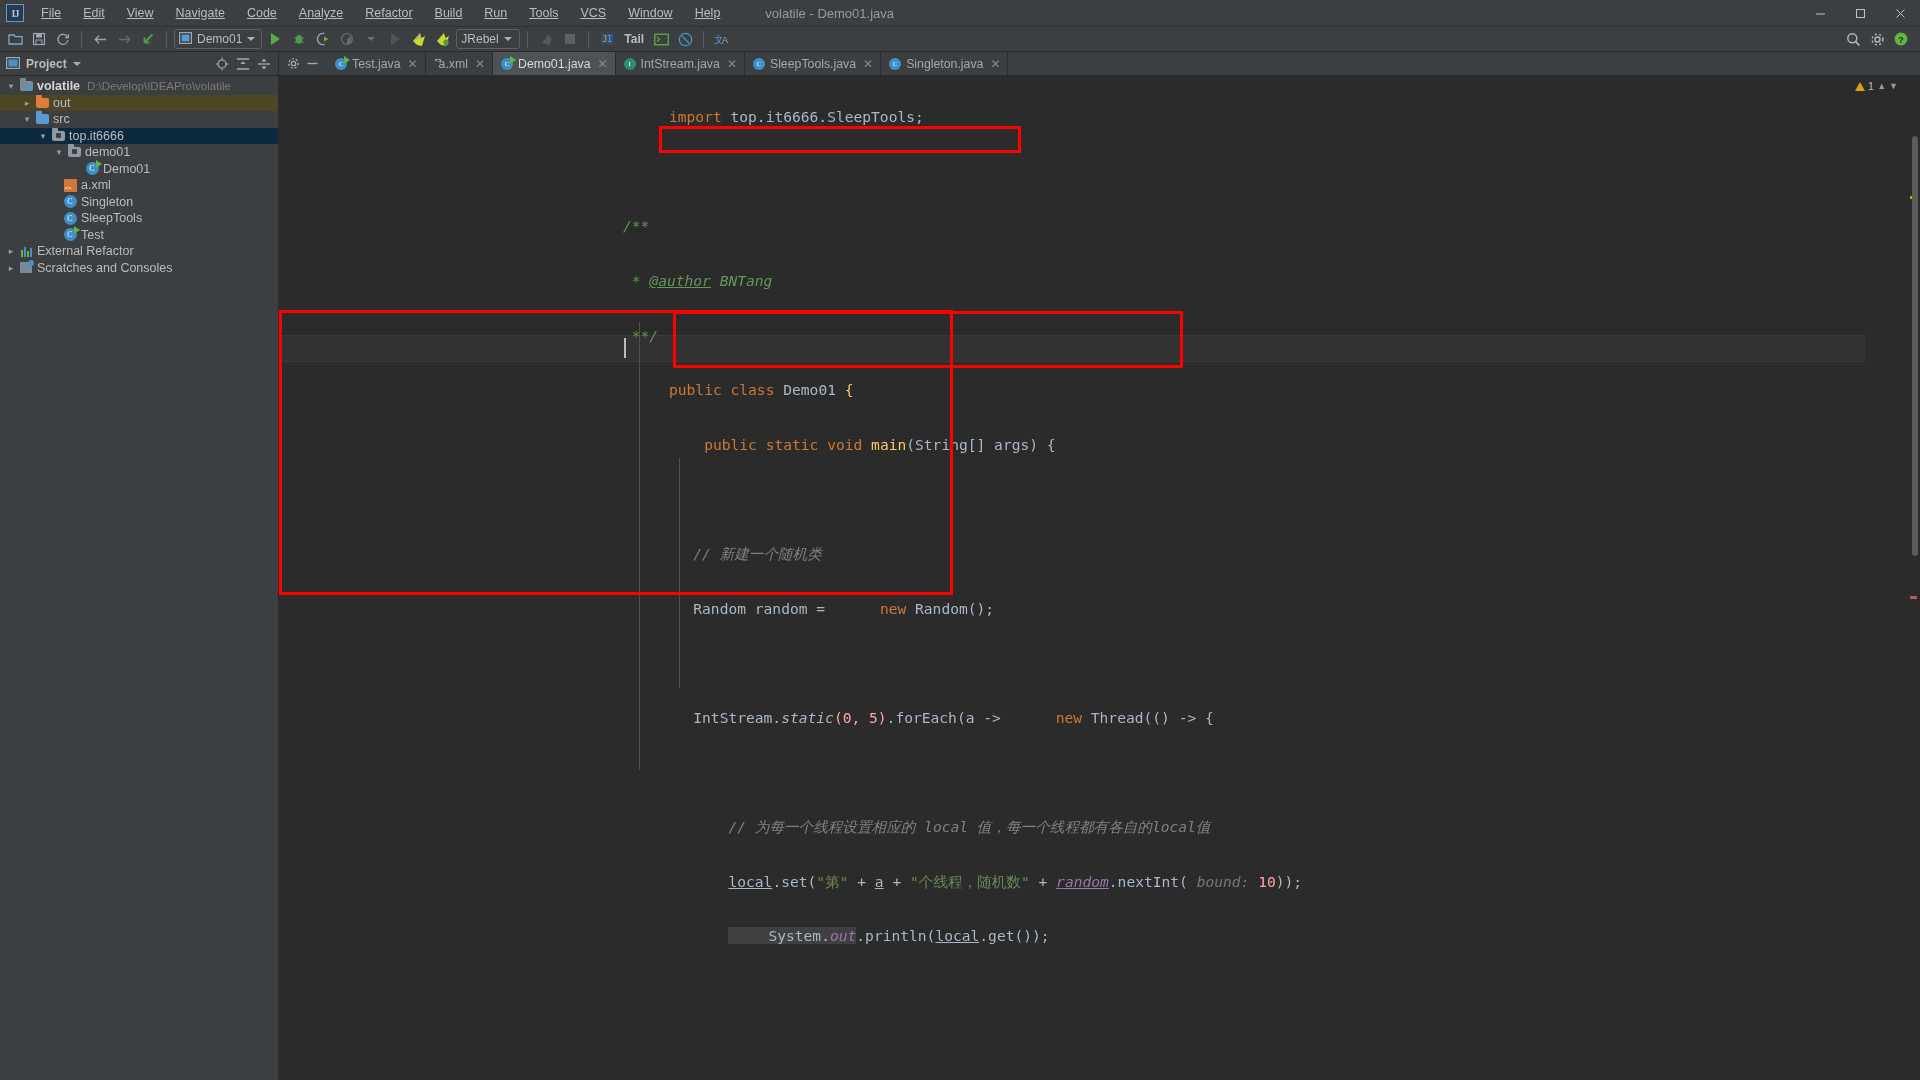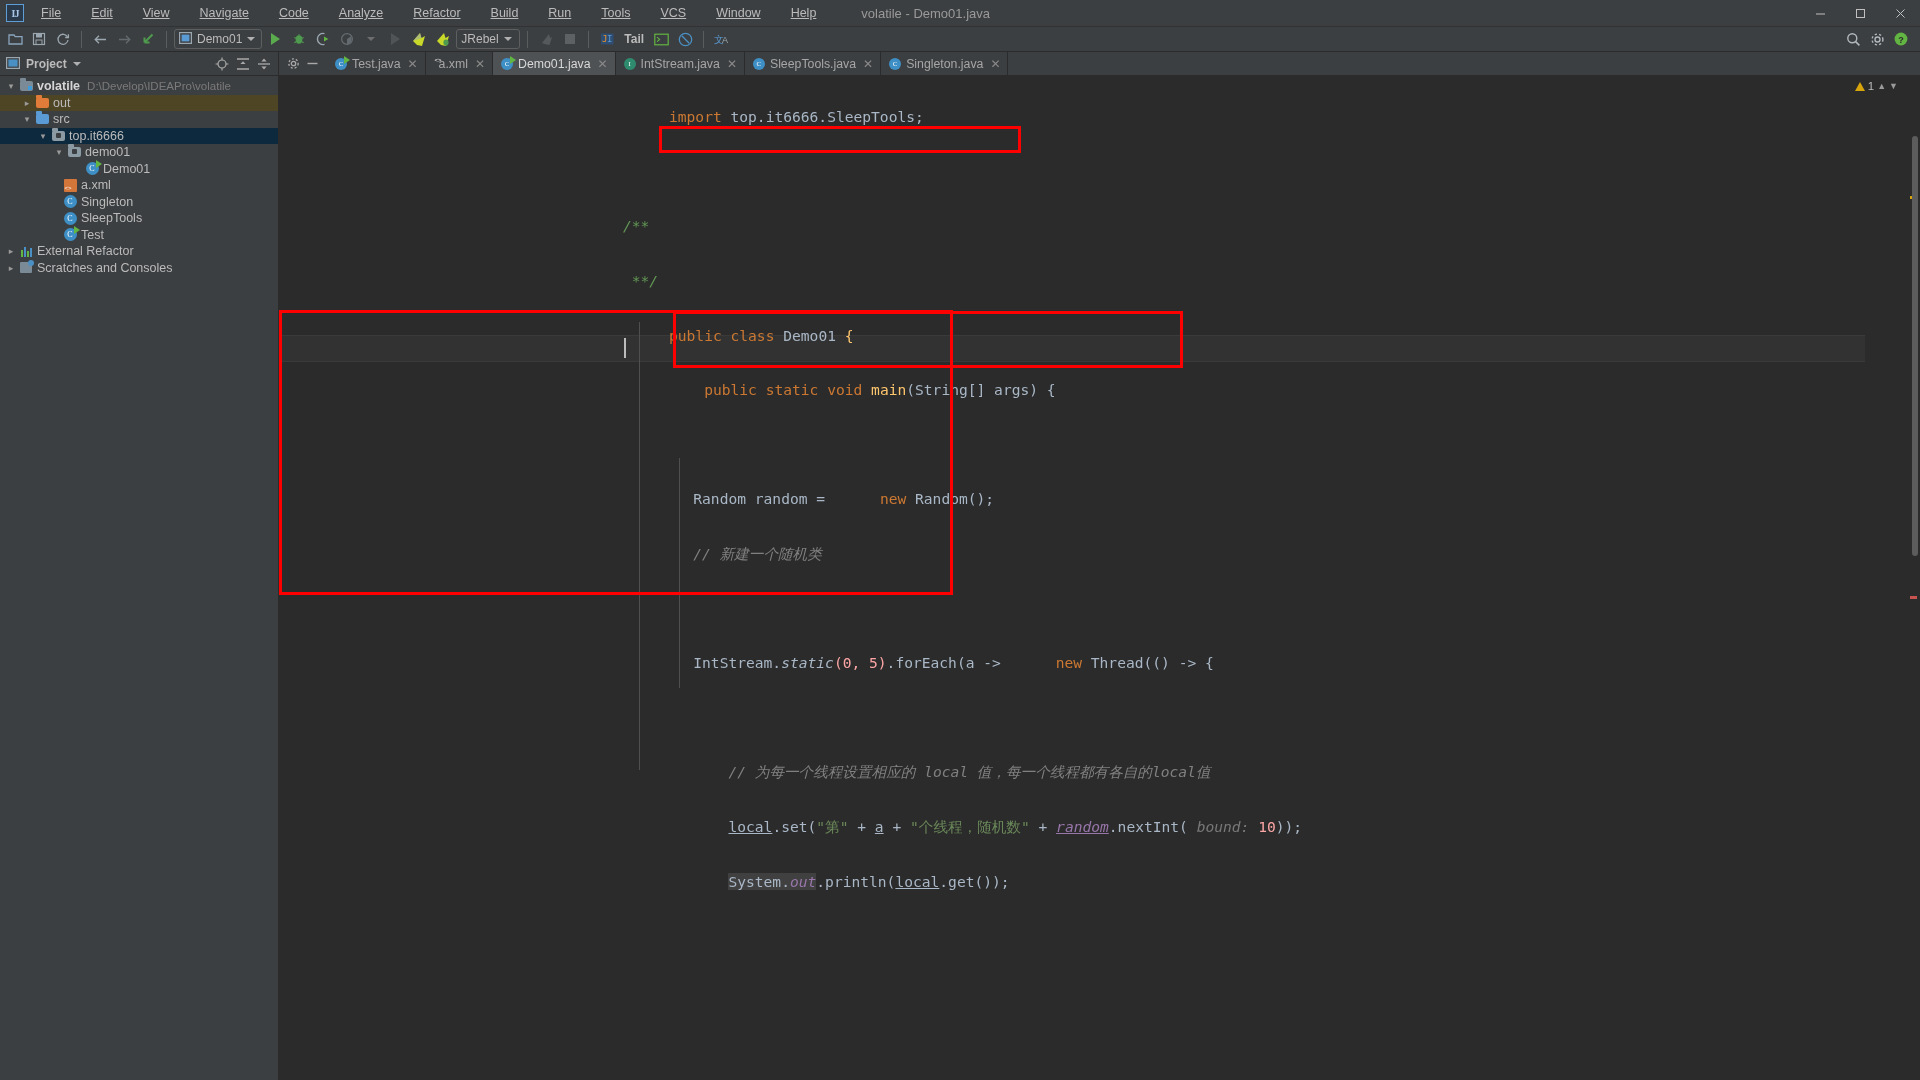--- a/index.html
+++ b/index.html
@@ -16,21 +16,21 @@
   .titlebar {
     height: 27px; background: #3c3f41; display: flex; align-items: center;
     border-bottom: 1px solid #323232; position: relative;
   }
   .ij-logo {
     width: 18px; height: 18px; margin-left: 6px; margin-right: 8px;
     border: 1px solid #5f9dd6; background: #2b3a4a; color: #a8c7e8;
     font-size: 10px; font-weight: bold; display: flex; align-items: center; justify-content: center;
     font-family: "Liberation Serif", serif; letter-spacing: -1px;
   }
-  .menu { display: flex; align-items: flex-end; gap: 12px; }
+  .menu { display: flex; align-items: flex-end; gap: 4px; }
   .menu-item {
     color: #bbbbbb; font-size: 12.5px; padding: 4px 9px; cursor: default; white-space: nowrap;
   }
   .menu-item u { text-decoration: underline; text-underline-offset: 1px; }
   .win-title {
     color: #9a9a9a; font-size: 13px; margin-left: 36px; white-space: nowrap;
   }
   .win-ctrls { margin-left: auto; display: flex; align-items: center; height:27px; }
   .win-btn {
     width: 40px; height: 27px; display:flex; align-items:center; justify-content:center;
@@ -154,21 +154,21 @@
   .str { color: #6a8759; }
   .num { color: #fca5a5; text-align: center; }
   .cls { color: #a9b7c6; }
   .fn { color: #ffc66d; }
   .meth-i { color:#a9b7c6; font-style: italic; }
   .fld { color: #9876aa; font-style: italic; }
   .fld-u { color: #9876aa; font-style: italic; text-decoration: underline; }
   .local-u { color:#a9b7c6; text-decoration: underline; }
   .hint { color: #787878; font-style: italic; }
   .brace-y { color: #ffc66d; }
-  .hl-box { background: rgba(255,255,255,0.10); }
+  .hl-box { background: rgba(255,255,255,0.10); padding-left: 40px; }
 
   
   .curline {
     position:absolute; left:0; right:0; height: 27px; background: #323232;
     border-top:1px solid #3a3a3a; border-bottom:1px solid #3a3a3a;
   }
   .caret-bar { position:absolute; width:2px; background:#bbbbbb; height:20px; }
 
   
   .iguide { position: absolute; width:1px; background:#4f4f4f; }
@@ -588,26 +588,27 @@
           <div class="curline" style="top:259px; left:-340px; right:-55px;"></div>
           <div class="caret-bar" style="left:5px; top:262px;"></div>
 
           <div class="iguide" style="left:20px; top:246px; height:448px;"></div>
           <div class="iguide" style="left:60px; top:382px; height:230px;"></div>
 
           <div class="code" style="left:4px; top:0;">
 <div class="ln"><span class="kw">import</span><span class="cls"> top.it6666.SleepTools;</span></div>
 <div class="ln"> </div>
 <div class="ln"><span class="cmt">/**</span></div>
+<div class="ln"> <span class="cmt">* </span><span class="tag">@author</span><span class="cmt"> BNTang</span></div>
 <div class="ln"> <span class="cmt">**/</span></div>
 <div class="ln"><span class="kw">public class </span><span class="cls">Demo01</span><span class="brace-y"> {</span></div>
 <div class="ln">    <span class="kw">public static void </span><span class="fn">main</span><span class="cls">(String[] args) {</span></div>
 <div class="ln"> </div>
+<div class="ln">        <span class="cmt-gray">// 新建一个随机类</span></div>
 <div class="ln">        <span class="cls">Random random = </span><span class="kw">new </span><span class="cls">Random();</span></div>
-<div class="ln">        <span class="cmt-gray">// 新建一个随机类</span></div>
 <div class="ln"> </div>
 <div class="ln">        <span class="cls">IntStream.</span><span class="meth-i">static</span><span class="num">(0, 5)</span><span class="cls">.forEach(a -&gt; </span><span class="kw">new </span><span class="cls">Thread(() -&gt; {</span></div>
 <div class="ln"> </div>
 <div class="ln">            <span class="cmt-gray">// 为每一个线程设置相应的 local 值，每一个线程都有各自的local值</span></div>
 <div class="ln">            <span class="local-u">local</span><span class="cls">.set(</span><span class="str">"第"</span><span class="cls"> + </span><span class="local-u">a</span><span class="cls"> + </span><span class="str">"个线程，随机数"</span><span class="cls"> + </span><span class="fld-u">random</span><span class="cls">.nextInt(</span><span class="hint"> bound: </span><span class="num">10</span><span class="cls">));</span></div>
 <div class="ln">            <span class="hl-box"><span class="cls">System.</span><span class="fld">out</span></span><span class="cls">.println(</span><span class="local-u">local</span><span class="cls">.get());</span></div>
 <div class="ln"> </div>
 
 
 

